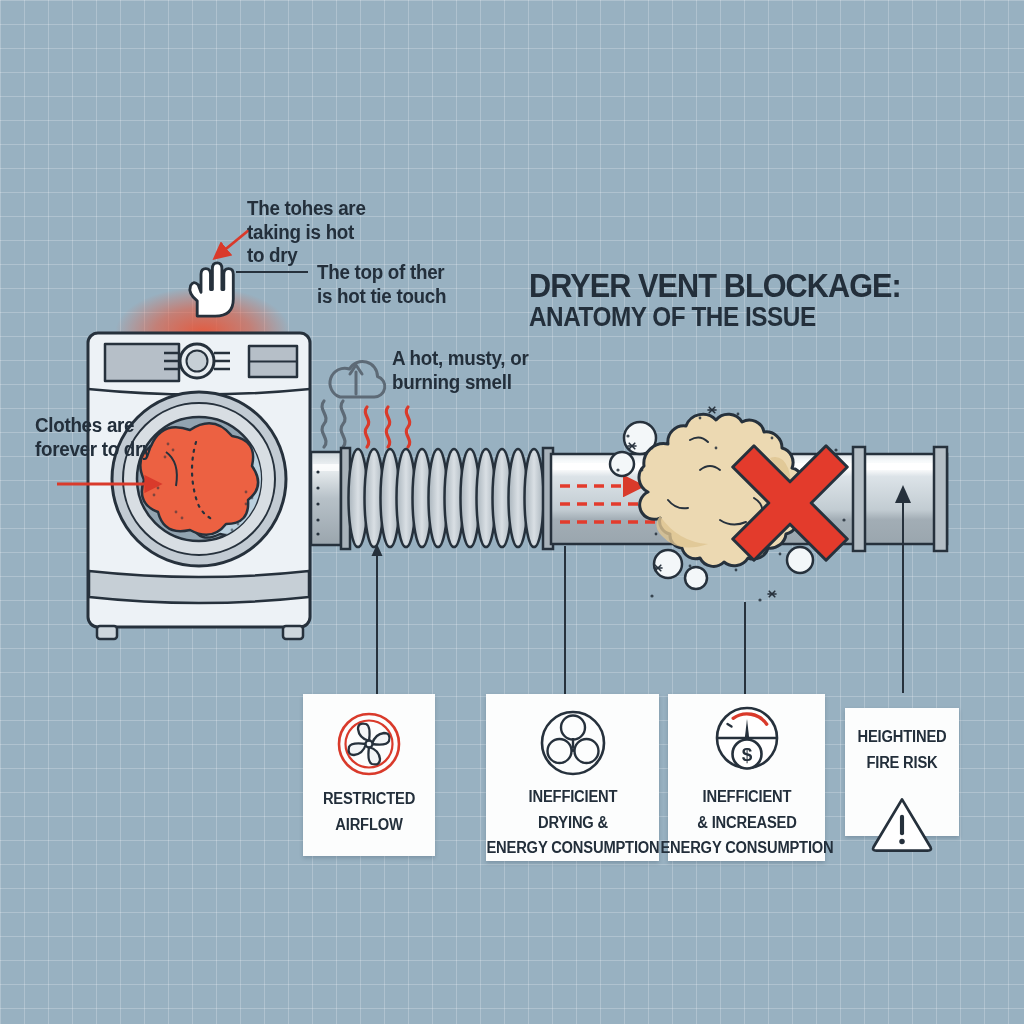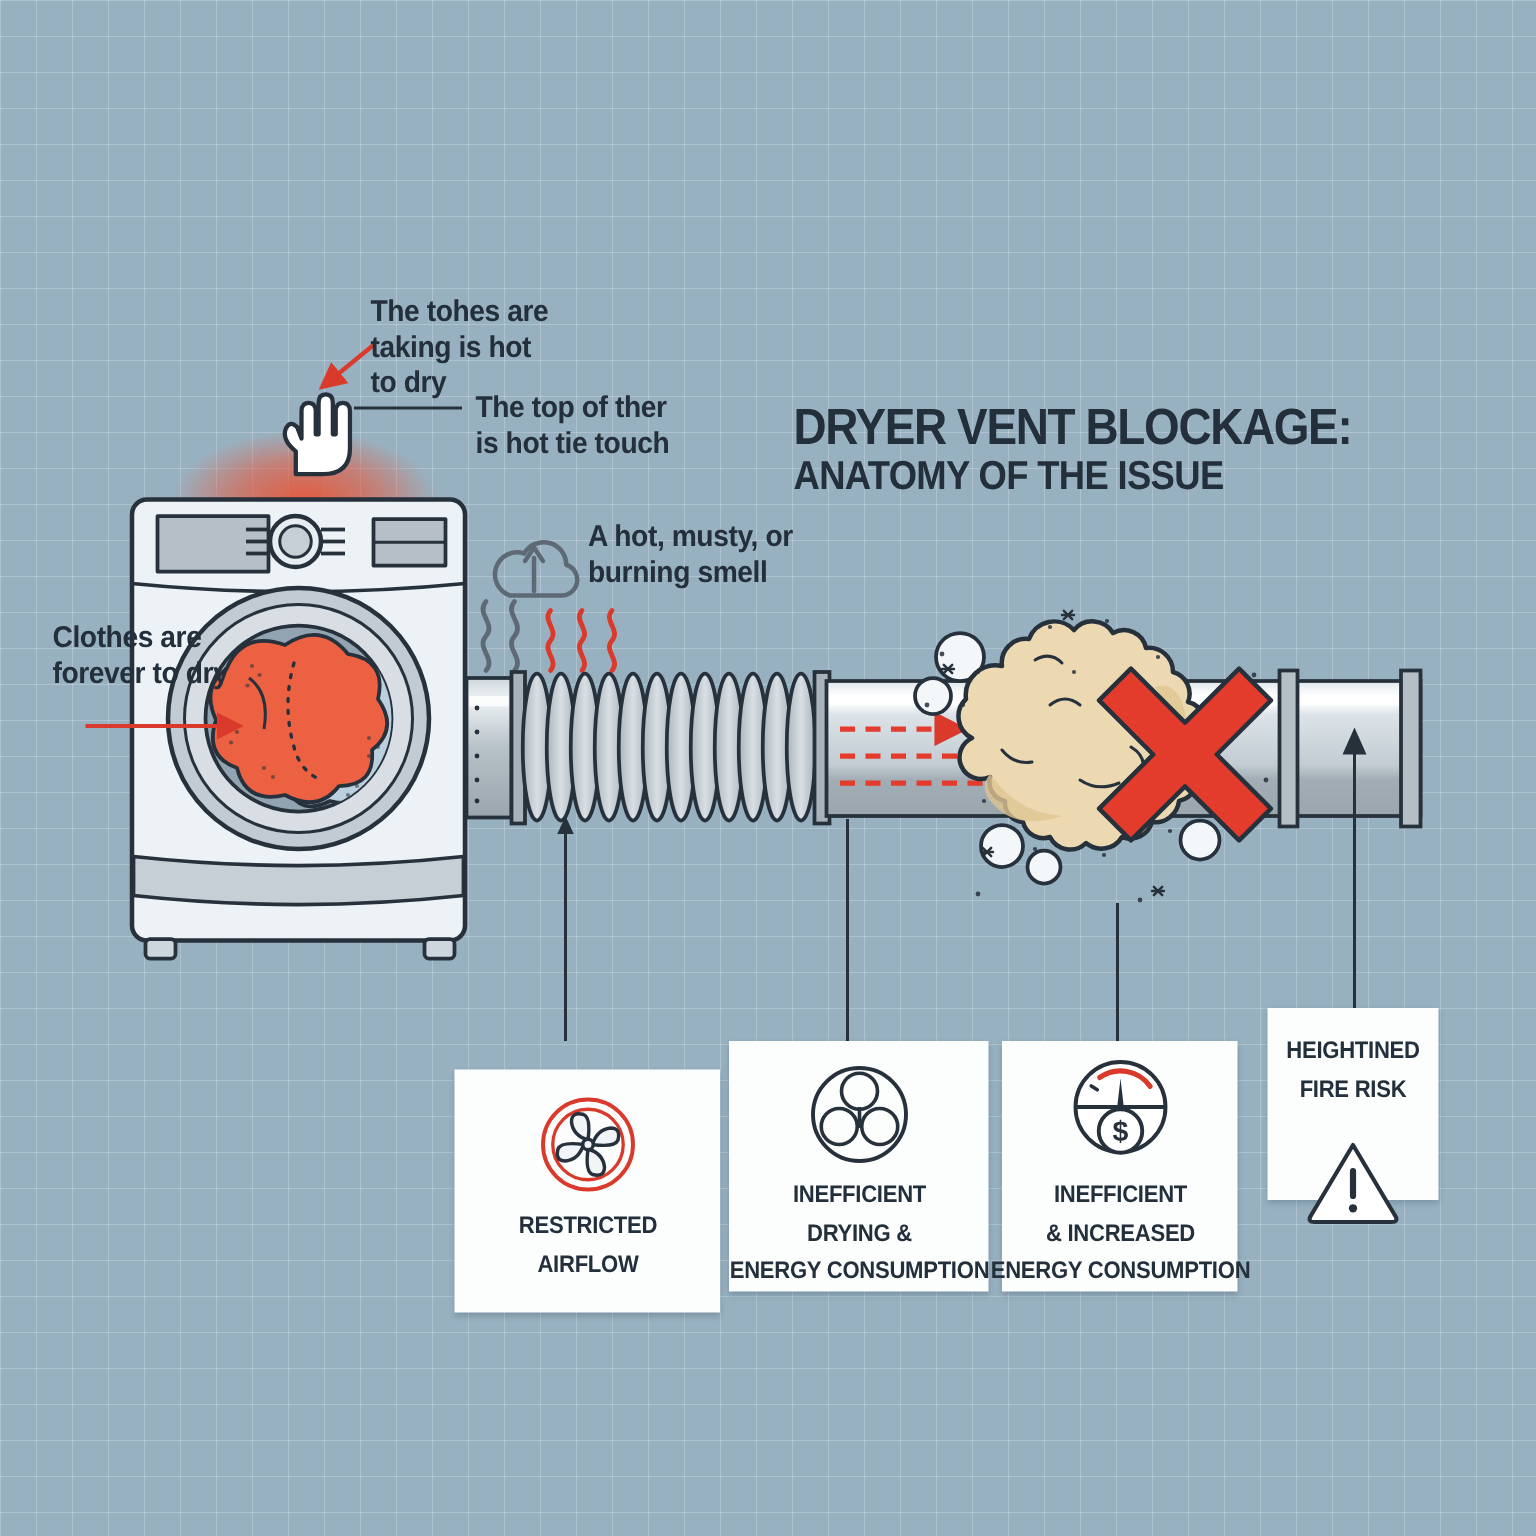--- a/index.html
+++ b/index.html
@@ -318,21 +318,21 @@
 taking is hot
 to dry</div>
   <div class="leader" style="left:236px;top:271px;width:72px;"></div>
   <div class="ann" style="left:317px;top:261px;">The top of ther
 is hot tie touch</div>
   <div class="ann" style="left:392px;top:347px;">A hot, musty, or
 burning smell</div>
   <div class="ann" style="left:35px;top:414px;">Clothes are
 forever to dry</div>
 
-  <div class="card" style="left:303px;top:713px;width:177px;height:162px;">
+  <div class="card" style="left:303px;top:694px;width:132px;height:162px;">
     <svg class="card-icon" style="top:14px;" width="72" height="72" viewBox="0 0 72 72">
       <circle cx="36" cy="36" r="30" fill="none" stroke="#d93a2b" stroke-width="2.6"></circle>
       <circle cx="36" cy="36" r="23.5" fill="none" stroke="#d93a2b" stroke-width="2.2"></circle>
       <g fill="#f2f5f7" stroke="#26313c" stroke-width="2.3" stroke-linejoin="round">
         <path d="M36,33 Q26,30 25,21 Q25,14 33,16 Q38,18 36,33 Z"></path>
         <path d="M36,33 Q26,30 25,21 Q25,14 33,16 Q38,18 36,33 Z" transform="rotate(90 36 36)"></path>
         <path d="M36,33 Q26,30 25,21 Q25,14 33,16 Q38,18 36,33 Z" transform="rotate(180 36 36)"></path>
         <path d="M36,33 Q26,30 25,21 Q25,14 33,16 Q38,18 36,33 Z" transform="rotate(270 36 36)"></path>
         <circle cx="36" cy="36" r="3.5"></circle>
       </g>
@@ -365,21 +365,21 @@
       <line x1="22.5" y1="22" x2="26.5" y2="24.5" stroke="#26313c" stroke-width="2.4" stroke-linecap="round"></line>
       <path d="M39.8,36 L42,17 L44.2,36 Z" fill="#26313c"></path>
       <circle cx="42" cy="52" r="14.5" fill="#ffffff" stroke="#26313c" stroke-width="2.6"></circle>
       <text x="42" y="58.5" font-family="Liberation Sans, sans-serif" font-size="19" font-weight="bold" fill="#26313c" text-anchor="middle">$</text>
     </svg>
     <div class="card-label" style="top:90px;">INEFFICIENT
 &amp; INCREASED
 ENERGY CONSUMPTION</div>
   </div>
 
-  <div class="card" style="left:845px;top:672px;width:114px;height:128px;">
+  <div class="card" style="left:845px;top:708px;width:114px;height:128px;">
     <div class="card-label" style="top:16px;">HEIGHTINED
 FIRE RISK</div>
     <svg class="card-icon" style="top:84px;" width="78" height="66" viewBox="0 0 84 72">
       <path d="M42,8 L73,60 Q75,64 70,64 L14,64 Q9,64 11,60 Z" fill="#ffffff" stroke="#26313c" stroke-width="3" stroke-linejoin="round"></path>
       <line x1="42" y1="27" x2="42" y2="45" stroke="#26313c" stroke-width="4.5" stroke-linecap="round"></line>
       <circle cx="42" cy="54" r="3" fill="#26313c"></circle>
     </svg>
   </div>
 
 </div>

